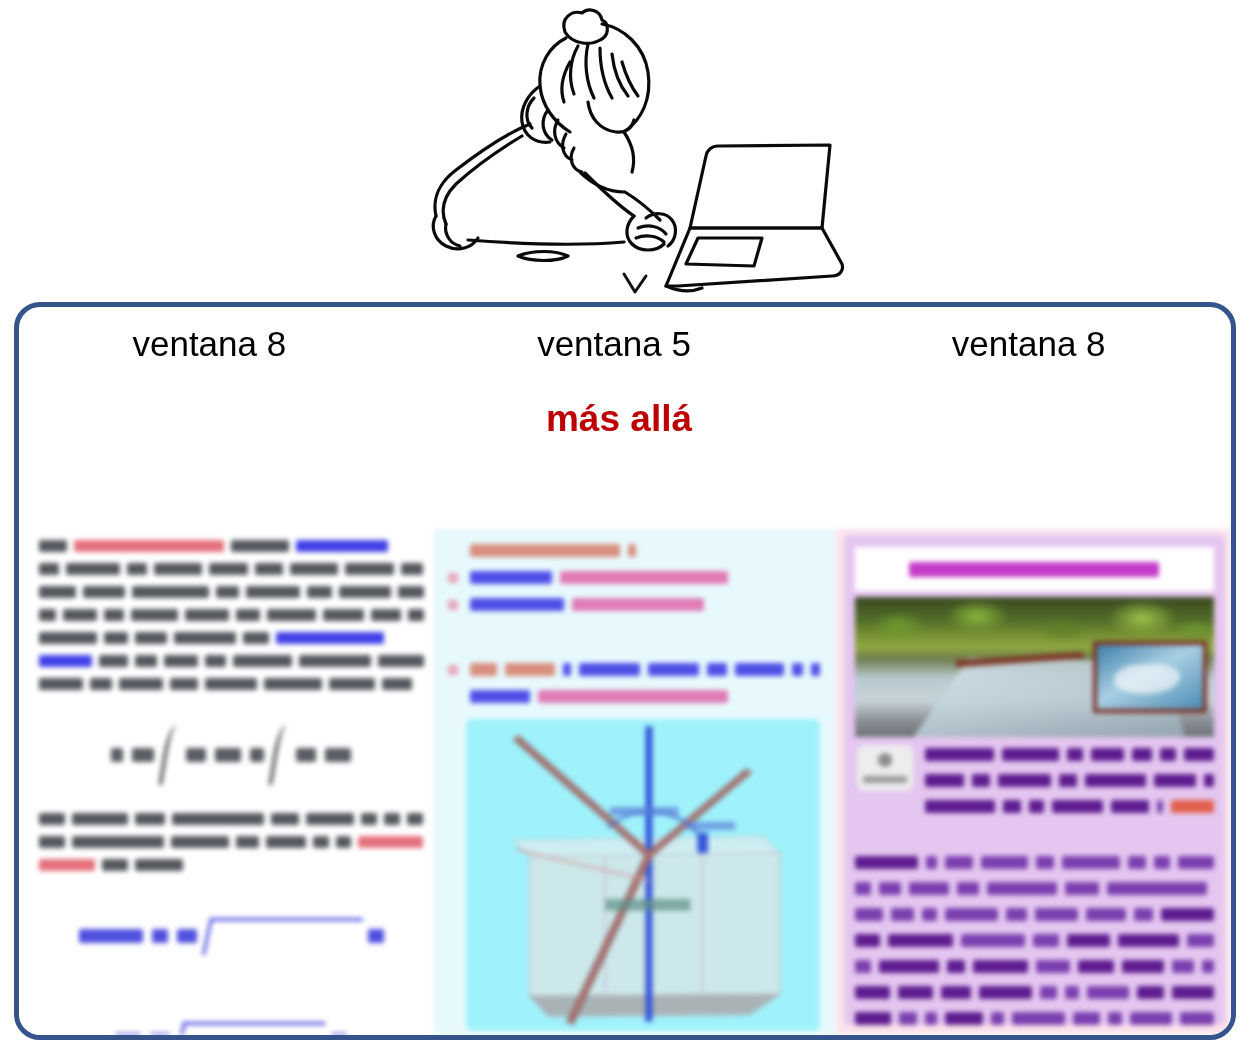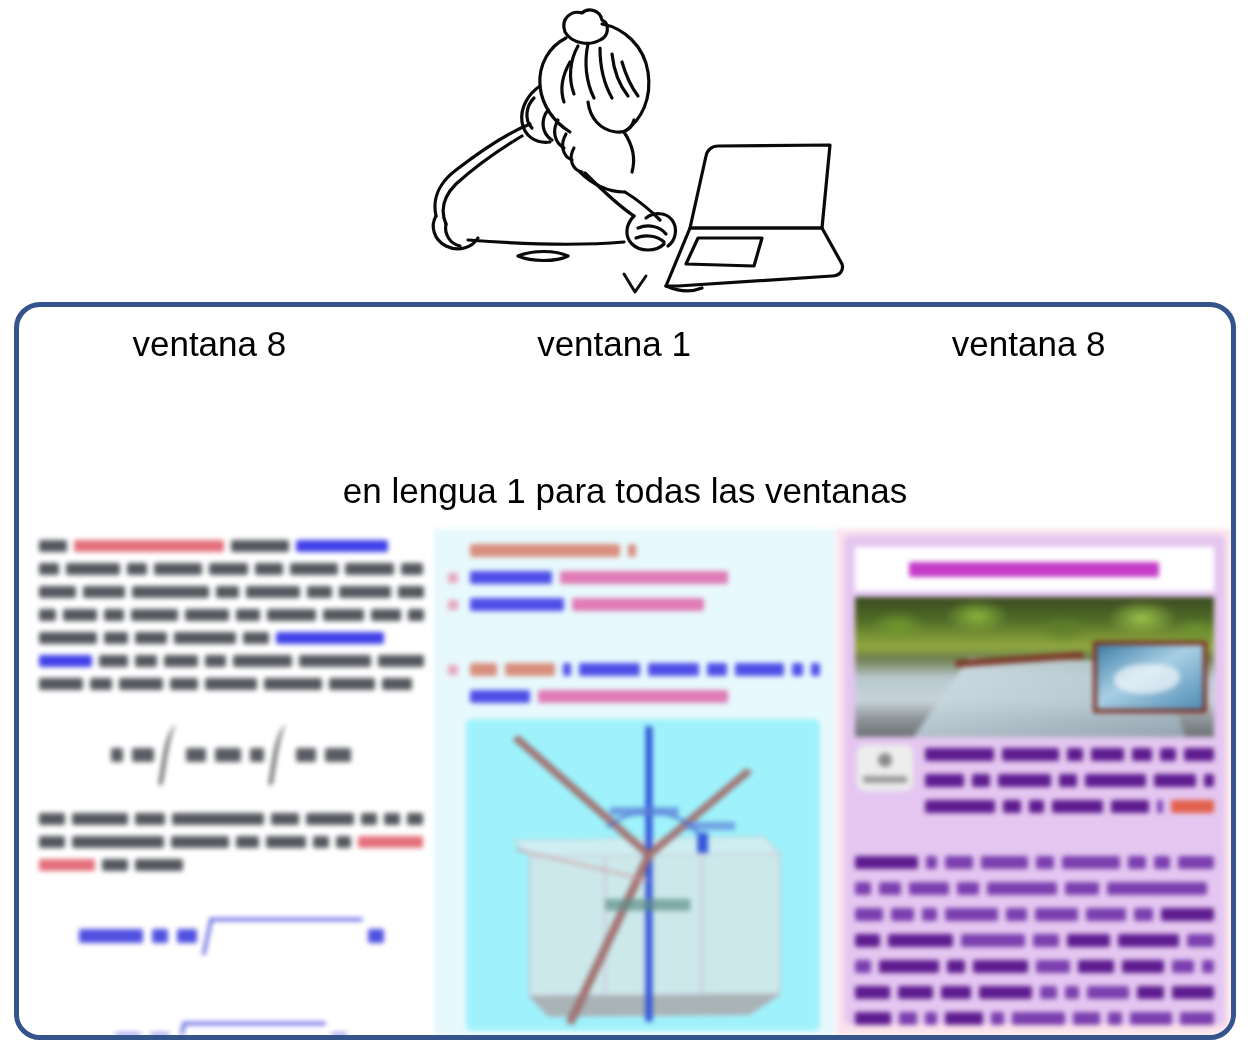--- a/index.html
+++ b/index.html
@@ -364,28 +364,28 @@
     <path d="M6 6 L17 24 L28 8"></path>
   </svg>
 </div>
 
 <div class="card">
 
   <div class="header-block">
 
     <div class="window-labels">
       <div>ventana 8</div>
-      <div>ventana 1</div>
+      <div>ventana 5</div>
       <div>ventana 8</div>
     </div>
 
     <div class="window-roles">
+      <div>más allá</div>
     </div>
 
-    <div class="subtitle-line">en lengua 1 para todas las ventanas</div>
   </div>
 
   <div class="panels">
 
     <div class="panel panel-1">
       <div class="doc-body">
         <div class="ln">
             <span class="seg" style="width:28px"></span>
             <span class="seg red" style="width:150px"></span>
             <span class="seg" style="width:58px"></span>

